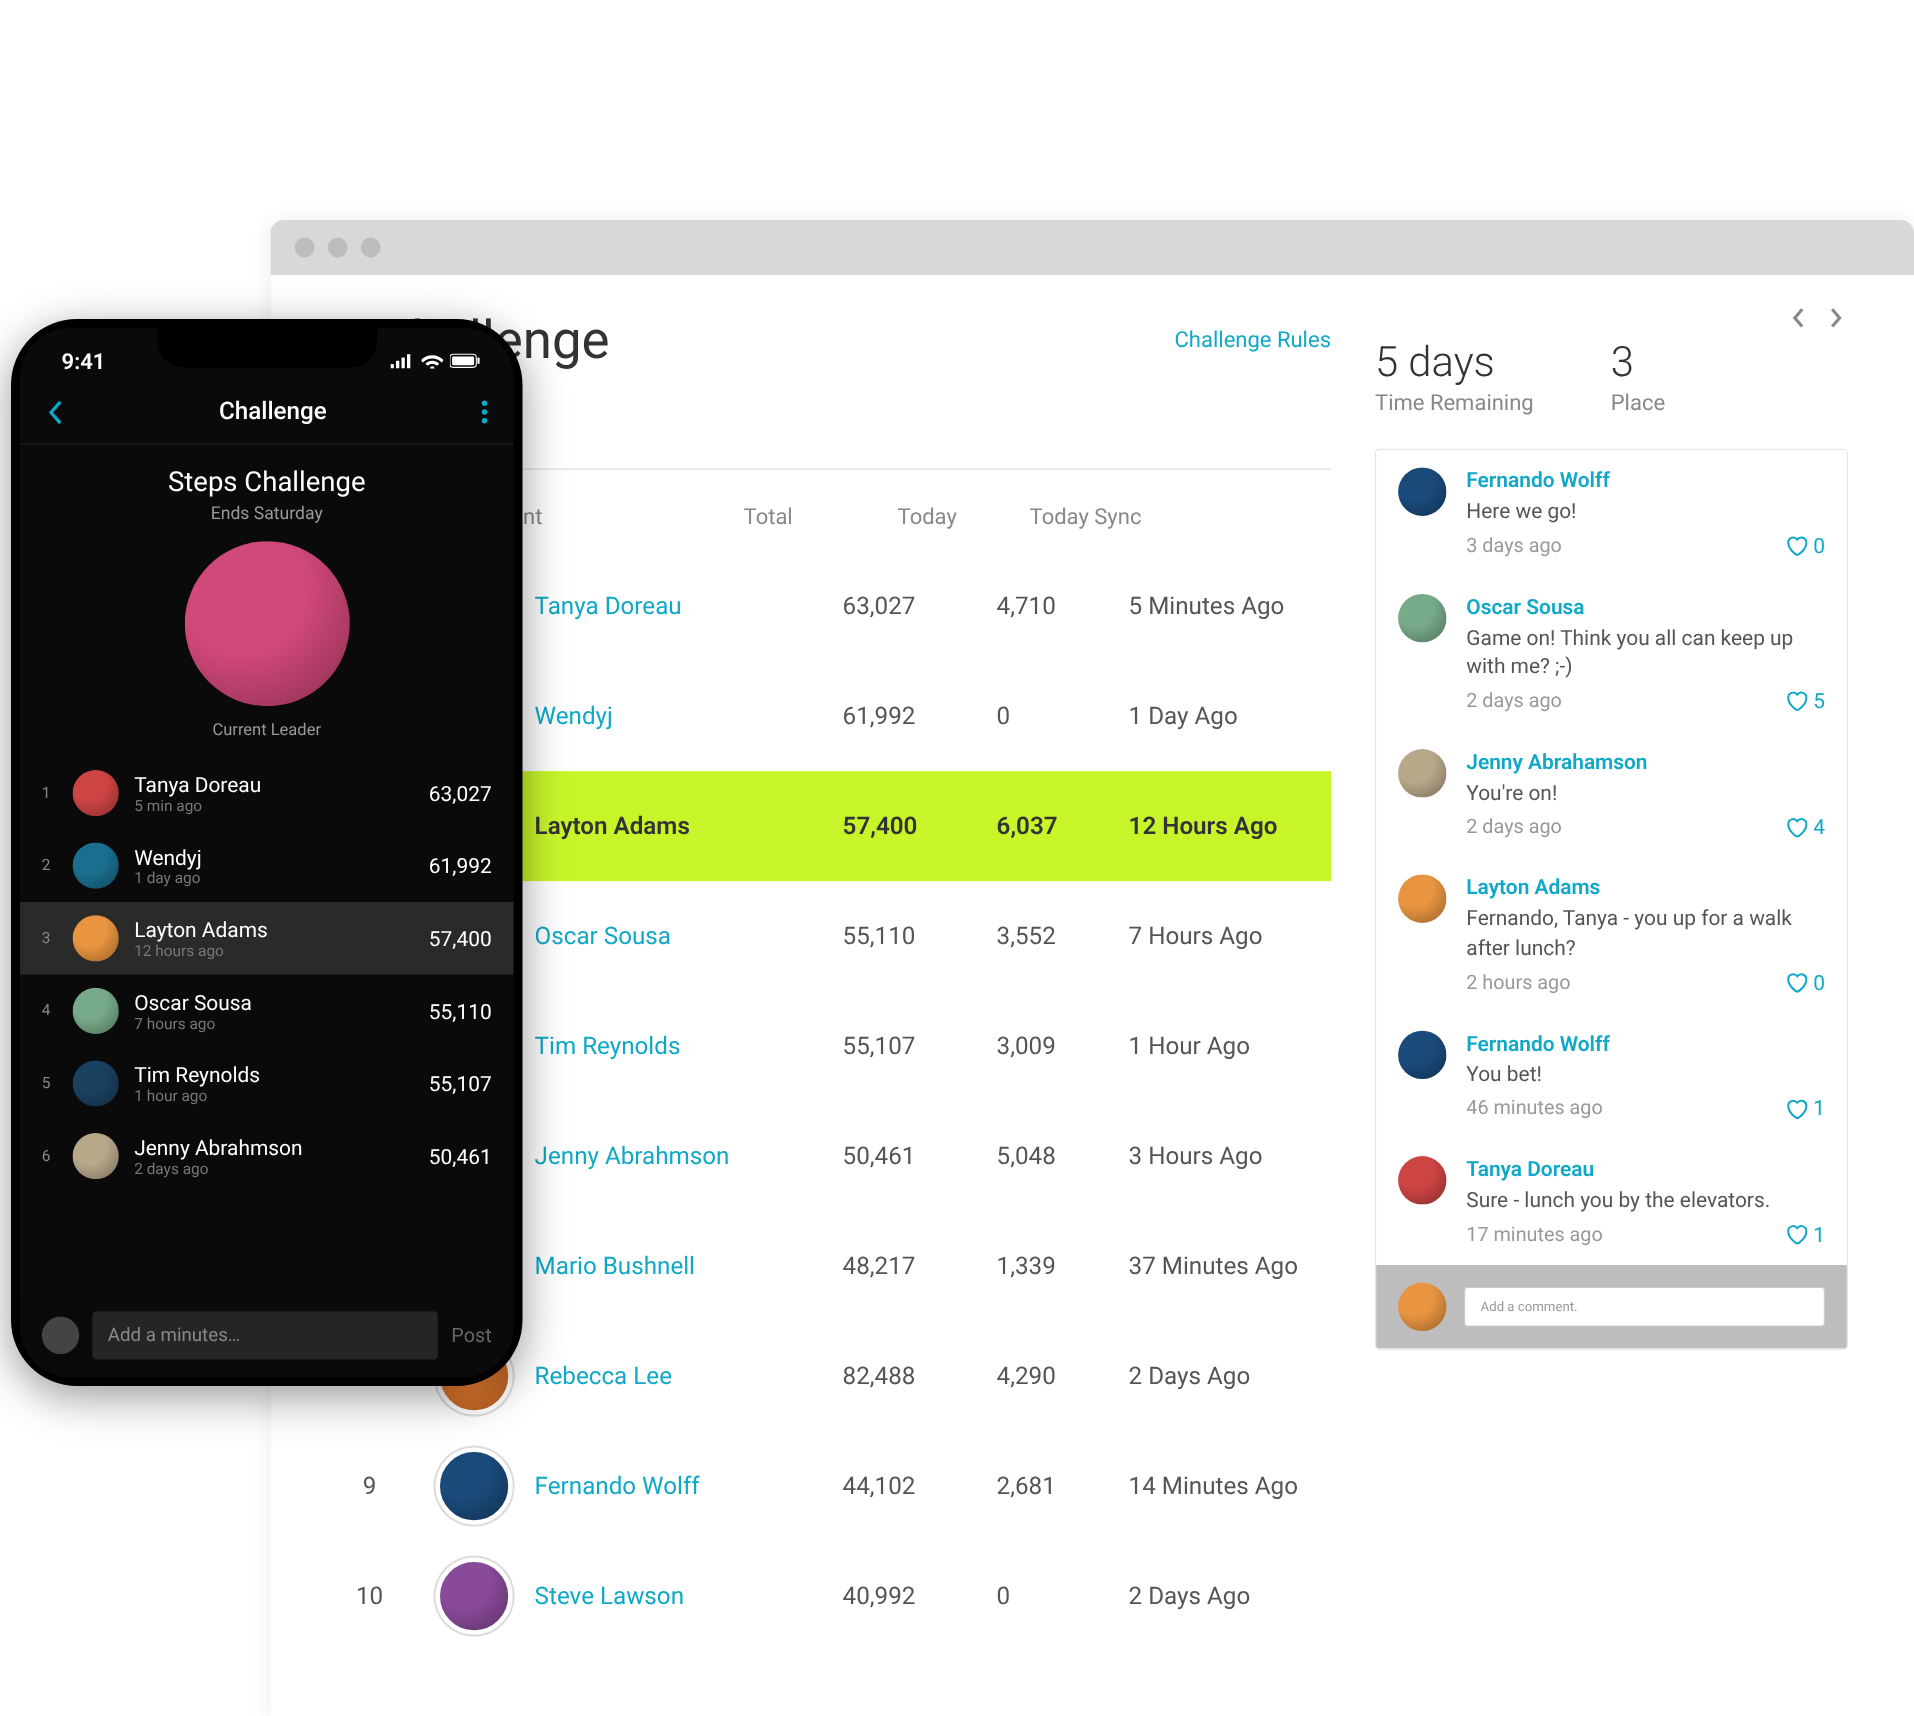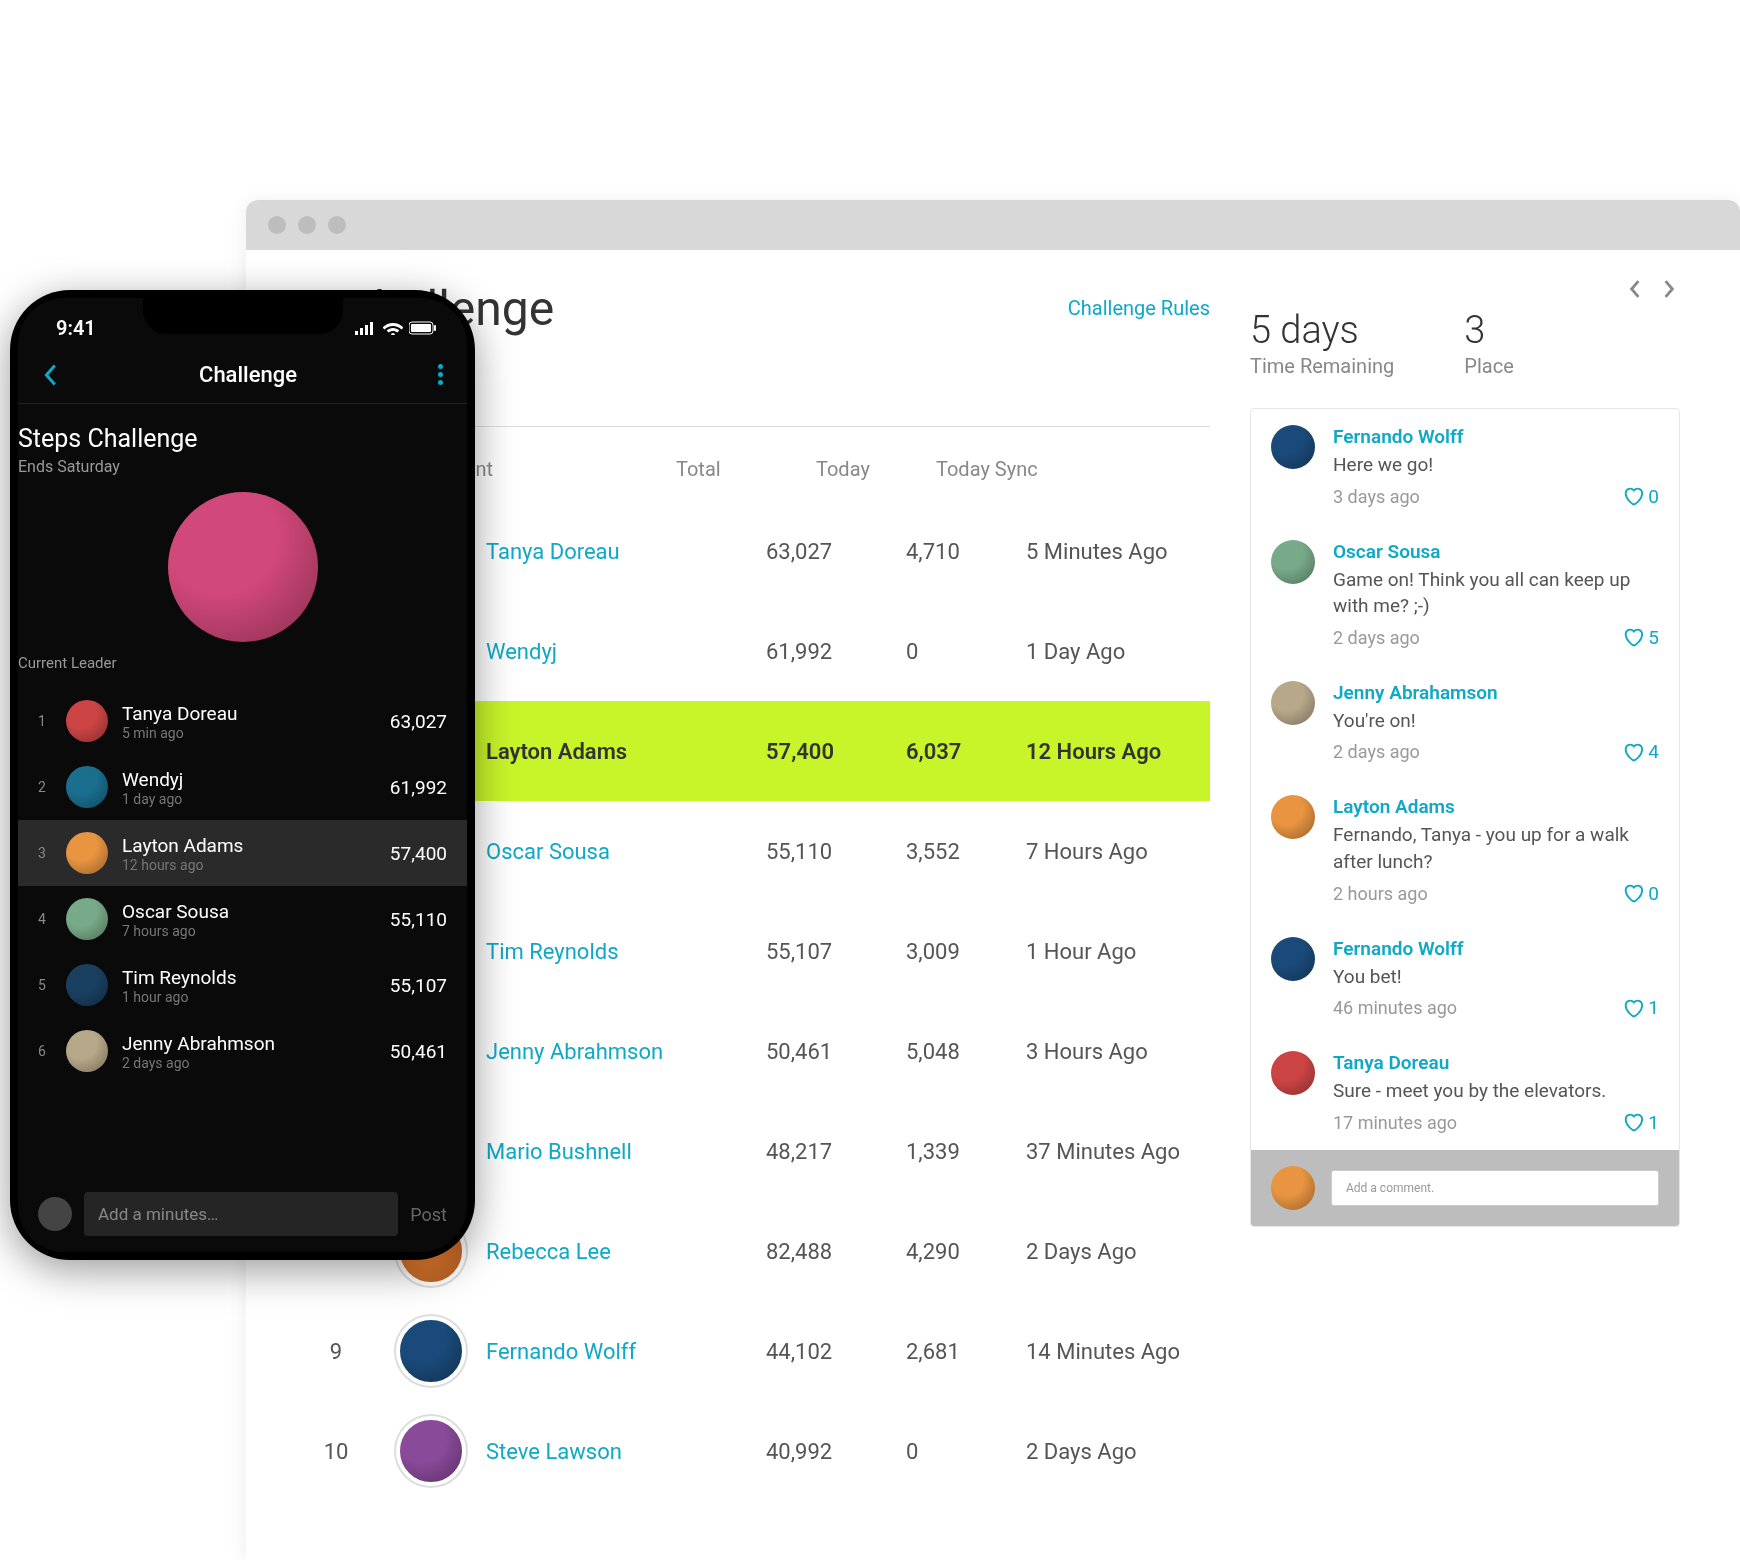--- a/index.html
+++ b/index.html
@@ -62,21 +62,21 @@
 .phone-screen{width:100%;height:100%;background:#0a0a0a;border-radius:46px;overflow:hidden;position:relative;color:#fff}
 .notch{position:absolute;top:0;left:50%;transform:translateX(-50%);width:200px;height:36px;background:#000;border-radius:0 0 24px 24px;z-index:10}
 .status-bar{display:flex;justify-content:space-between;padding:18px 30px 0 38px;font-size:20px;font-weight:600}
 .sb-icons{display:flex;gap:6px;align-items:center}
 .p-hdr{display:flex;align-items:center;justify-content:space-between;padding:22px 24px 16px 24px;border-bottom:1px solid #222}
 .p-back{color:#0fa8c7;font-size:28px}
 .p-title{font-size:22px;font-weight:500}
 .p-more{color:#0fa8c7;font-size:24px;display:flex;flex-direction:column;gap:3px}
 .p-more span{width:5px;height:5px;background:#0fa8c7;border-radius:50%}
 
-.p-leader{padding:20px 0 16px 0}
+.p-leader{text-align:center;padding:20px 0 16px 0}
 .p-chtitle{font-size:25px;margin-bottom:4px}
 .p-chsub{color:#999;font-size:16px;margin-bottom:16px}
 .p-lead-av{width:150px;height:150px;border-radius:50%;margin:0 auto 12px auto}
 .p-lead-lbl{color:#999;font-size:15px}
 
 .p-rows{}
 .p-row{display:flex;align-items:center;padding:12px 20px;gap:14px}
 .p-row.me{background:#2a2a2a}
 .p-rank{color:#888;font-size:14px;width:14px}
 .p-av{width:42px;height:42px;border-radius:50%}
@@ -328,21 +328,21 @@
                     </svg>
         <span>1</span>
       </div>
     </div>
   </div>
             </div>
             <div class="comment">
               <div class="c-av" style="background:radial-gradient(circle at 35% 30%, #c44 0%, #c44 40%, rgba(0,0,0,0.35) 100%), #c44"></div>
   <div class="c-body">
     <div class="c-name2">Tanya Doreau</div>
-    <div class="c-text">Sure - meet you by the elevators.</div>
+    <div class="c-text">Sure - lunch you by the elevators.</div>
     <div class="c-foot">
       <div class="c-time">17 minutes ago</div>
       <div class="c-like">
         <svg class="heart" viewBox="0 0 24 24" fill="none" stroke="#0fa8c7" stroke-width="2">
                       <path d="M12 21s-8-5-8-12a5 5 0 019-3 5 5 0 019 3c0 7-8 12-8 12z"></path>
                     </svg>
         <span>1</span>
       </div>
     </div>
   </div>

